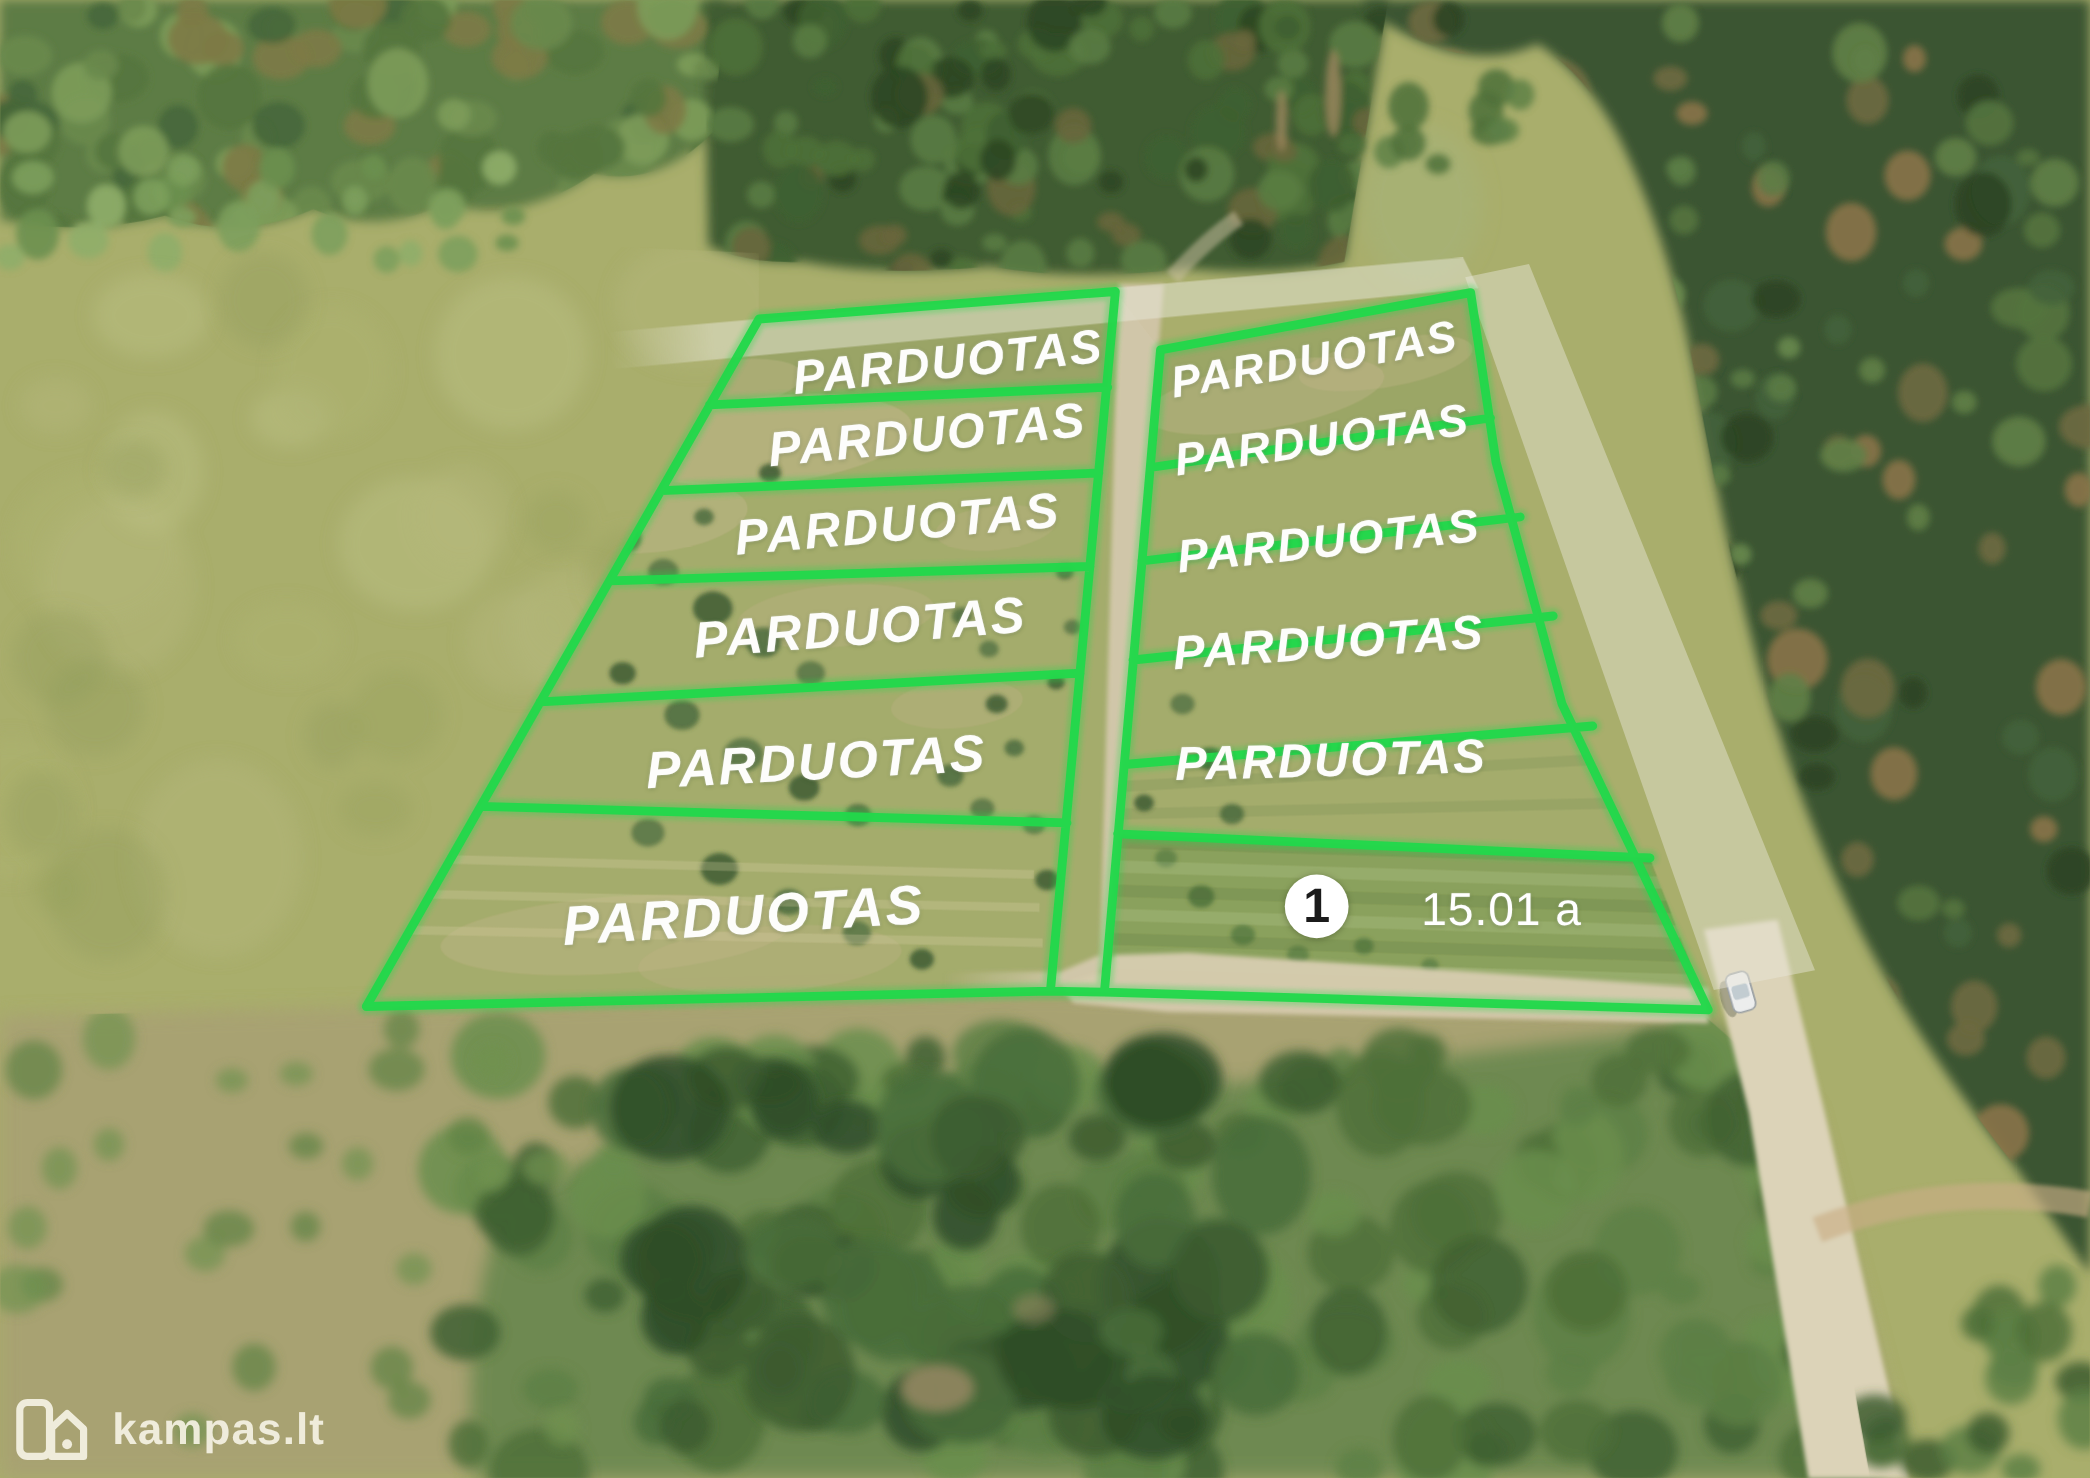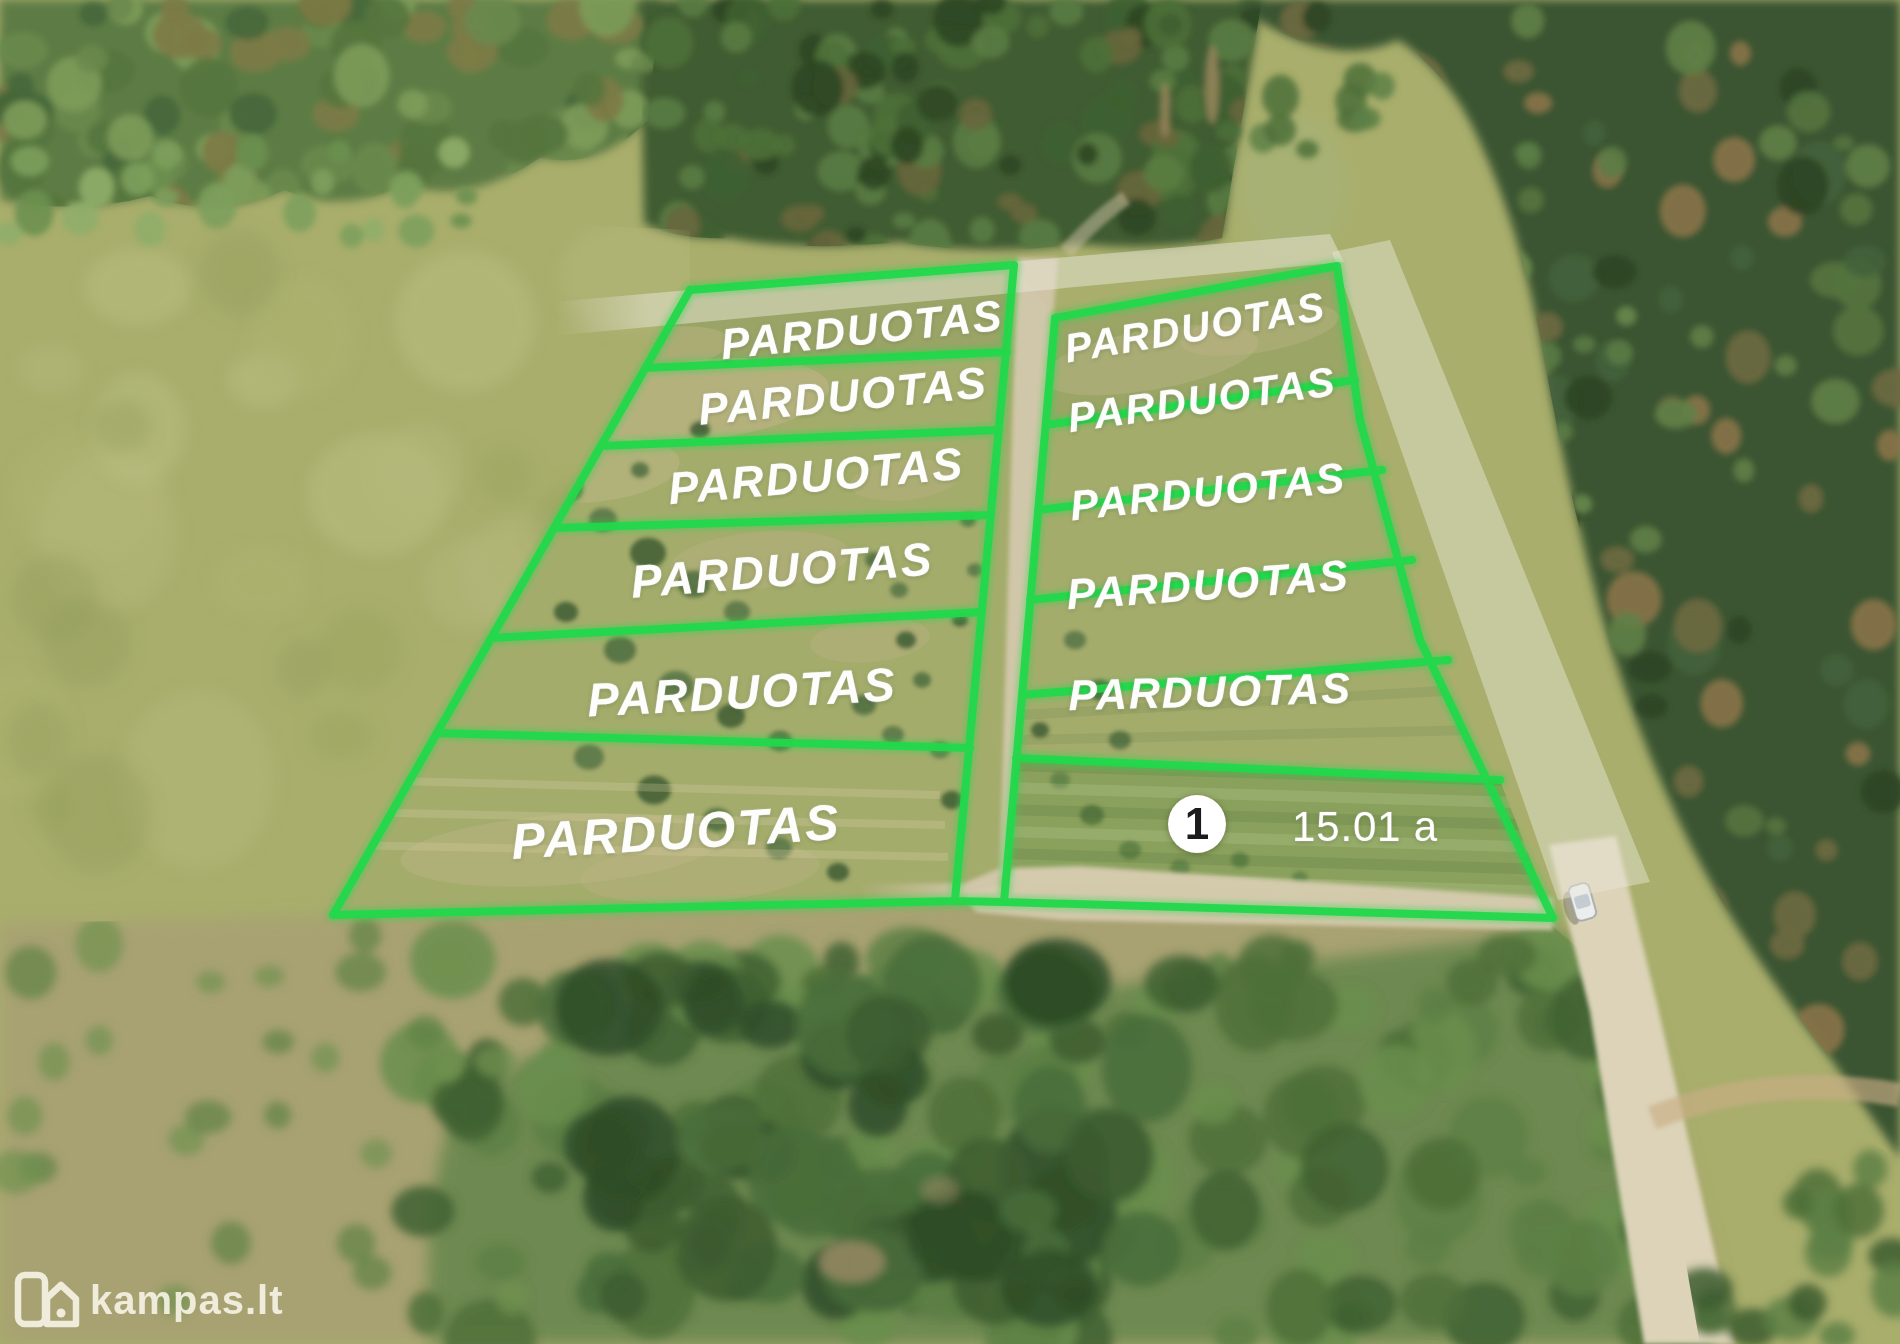--- a/index.html
+++ b/index.html
@@ -17,21 +17,21 @@
     background:#ffffff;color:#1b1b1b;display:flex;align-items:center;justify-content:center;
     font-size:44px;font-weight:700;transform:translate(-50%,-50%);
     box-shadow:0 1px 6px rgba(20,30,10,.35);
   }
   .area-label{
     position:absolute;transform:translateY(-50%);color:#ffffff;font-size:42px;font-weight:400;
     letter-spacing:.02em;white-space:nowrap;
     text-shadow:0 0 2px rgba(255,255,255,.4),0 1px 4px rgba(45,65,30,.35);
   }
   .watermark{
-    position:absolute;left:14px;top:1270px;height:60px;display:flex;align-items:center;gap:10px;
+    position:absolute;left:14px;top:1270px;height:60px;display:flex;align-items:center;gap:22px;
     color:#f5f1e3;opacity:.93;
   }
   .watermark .wm-text{font-size:40px;font-weight:700;letter-spacing:1px;line-height:1;}
 </style>
 </head>
 <body>
 
 <div class="stage">
 
 <svg class="photo" width="1900" height="1344" viewBox="0 0 1900 1344">

